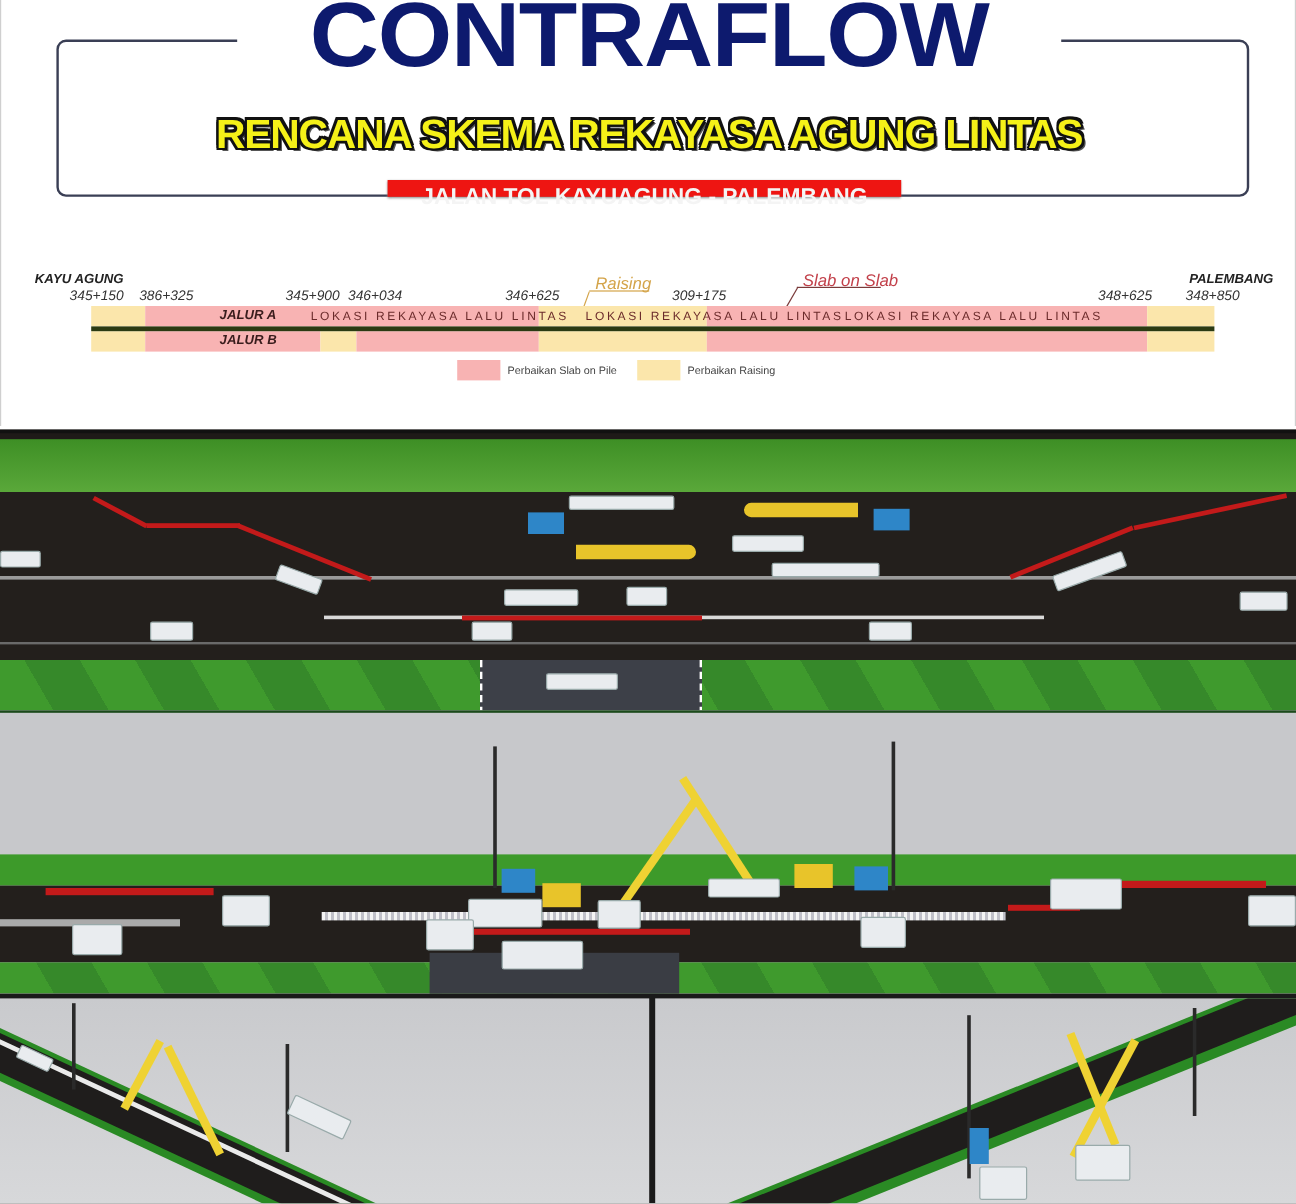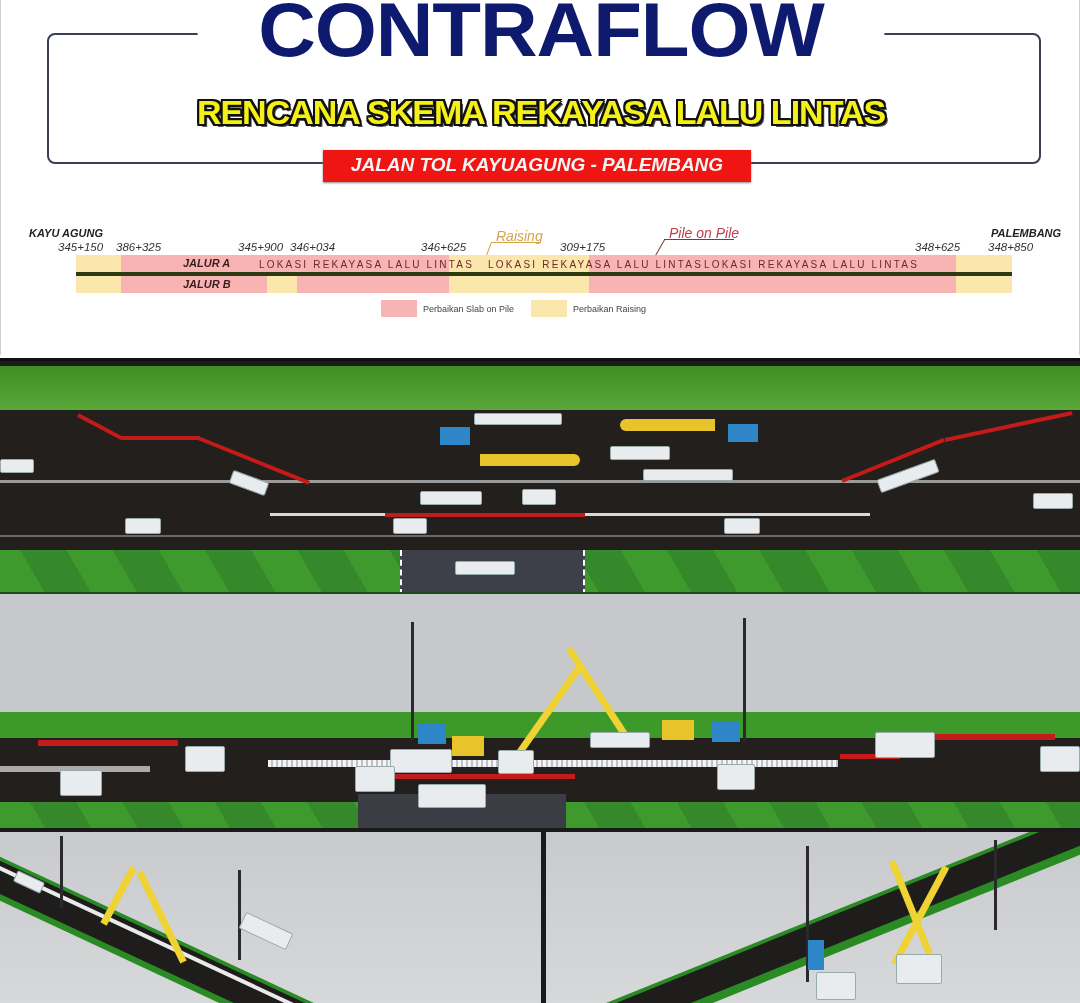--- a/index.html
+++ b/index.html
@@ -4,21 +4,21 @@
 <style>
   * { box-sizing: border-box; margin: 0; padding: 0; }
   body { width: 1080px; height: 1003px; background: #ffffff; font-family: "Liberation Sans", sans-serif; overflow: hidden; position: relative; }
 
   
   .header { position: absolute; left: 0; top: 0; width: 1080px; height: 355px; background: #ffffff; border-left: 1px solid #cfcfcf; border-right: 1px solid #cfcfcf; }
   .frame { position: absolute; left: 46px; top: 33px; width: 994px; height: 131px; border: 2px solid #3a3f55; border-radius: 8px; }
   .title { position: absolute; left: 213px; top: -8px; width: 654px; height: 80px; background: #fff; text-align: center; font-family: "Liberation Sans", sans-serif; font-weight: bold; font-size: 76px; line-height: 76px; color: #0d1a6e; letter-spacing: -1px; transform: scaleX(1.05); }
   .subtitle { position: absolute; left: 0; top: 92px; width: 1080px; text-align: center; font-weight: bold; font-size: 34px; line-height: 40px; color: #f5f118; letter-spacing: -1px;
     text-shadow: -2px -2px 0 #111, 2px -2px 0 #111, -2px 2px 0 #111, 2px 2px 0 #111, 0 2px 0 #111, 0 -2px 0 #111, 2px 0 0 #111, -2px 0 0 #111, 3px 3px 0 #555; }
-  .road-name { position: absolute; left: 322px; top: 150px; width: 428px; height: 32px; background: #ee1512; color: #f4f4f4; text-align: center; font-style: italic; font-weight: bold; font-size: 19px; line-height: 30px; box-shadow: 0 1px 2px #888; }
+  .road-name { position: absolute; left: 322px; top: 150px; width: 428px; height: 14px; background: #ee1512; color: #f4f4f4; text-align: center; font-weight: bold; font-size: 19px; line-height: 30px; box-shadow: 0 1px 2px #888; }
 
   
   .chart { position: absolute; left: 0; top: 215px; width: 1080px; height: 110px; }
   .place { position: absolute; font-style: italic; font-weight: bold; font-size: 11px; color: #222; text-align: right; }
   .sta { position: absolute; font-style: italic; font-size: 11.5px; color: #333; }
   .seg { position: absolute; height: 17px; }
   .seg.slab { background: #f8b3b3; }
   .seg.raise { background: #fbe6ab; }
   .centerline { position: absolute; left: 75px; top: 57px; width: 936px; height: 4px; background: #2b3a12; }
   .lane-label { position: absolute; font-style: italic; font-weight: bold; font-size: 11px; color: #3a1d1d; }
@@ -46,40 +46,40 @@
   .persp { top: 828px; height: 175px; background: #1a1a1a; }
   .pane { position: absolute; top: 4px; height: 171px; background: linear-gradient(180deg, #c9cacd 0%, #d7d8da 100%); overflow: hidden; }
   .diag-road { position: absolute; transform-origin: left top; }
 </style>
 </head>
 <body>
 
 <section class="header">
   <div class="frame"></div>
   <div class="title">CONTRAFLOW</div>
-  <div class="subtitle">RENCANA SKEMA REKAYASA LALU LINTAS</div>
+  <div class="subtitle">RENCANA SKEMA REKAYASA AGUNG LINTAS</div>
   <div class="road-name">JALAN TOL KAYUAGUNG - PALEMBANG</div>
 
   <div class="chart">
     <div class="place" style="left:28px; top:12px;">KAYU AGUNG</div>
     <div class="place" style="left:990px; top:12px;">PALEMBANG</div>
 
     <div class="sta" style="left:57px; top:26px;">345+150</div>
     <div class="sta" style="left:115px; top:26px;">386+325</div>
     <div class="sta" style="left:237px; top:26px;">345+900</div>
     <div class="sta" style="left:289px; top:26px;">346+034</div>
     <div class="sta" style="left:420px; top:26px;">346+625</div>
     <div class="sta" style="left:559px; top:26px;">309+175</div>
     <div class="sta" style="left:914px; top:26px;">348+625</div>
     <div class="sta" style="left:987px; top:26px;">348+850</div>
 
     <div class="callout raising" style="left:495px; top:13px;">Raising</div>
     <div class="leader" style="left:490px; top:27px; width:50px; background:#d4a44a;"></div>
     <div class="leader" style="left:478px; top:36px; width:18px; background:#d4a44a; transform:rotate(-70deg);"></div>
-    <div class="callout slab" style="left:668px; top:10px;">Pile on Pile</div>
+    <div class="callout slab" style="left:668px; top:10px;">Slab on Slab</div>
     <div class="leader" style="left:663px; top:24px; width:70px; background:#7a3a3a;"></div>
     <div class="leader" style="left:646px; top:34px; width:24px; background:#7a3a3a; transform:rotate(-60deg);"></div>
 
     <div class="seg raise" style="left:75px; top:40px; width:45px;"></div>
     <div class="seg slab" style="left:120px; top:40px; width:328px;"></div>
     <div class="seg raise" style="left:448px; top:40px; width:140px;"></div>
     <div class="seg slab" style="left:588px; top:40px; width:367px;"></div>
     <div class="seg raise" style="left:955px; top:40px; width:56px;"></div>
 
     <div class="seg raise" style="left:75px; top:61px; width:45px;"></div>

